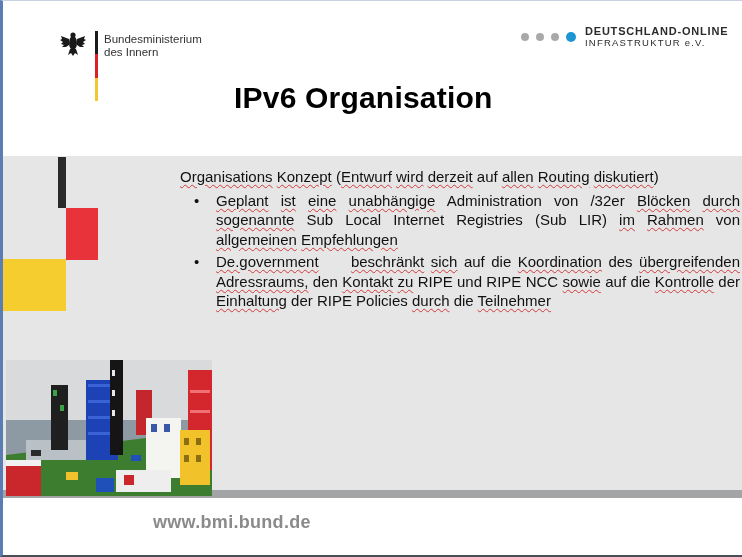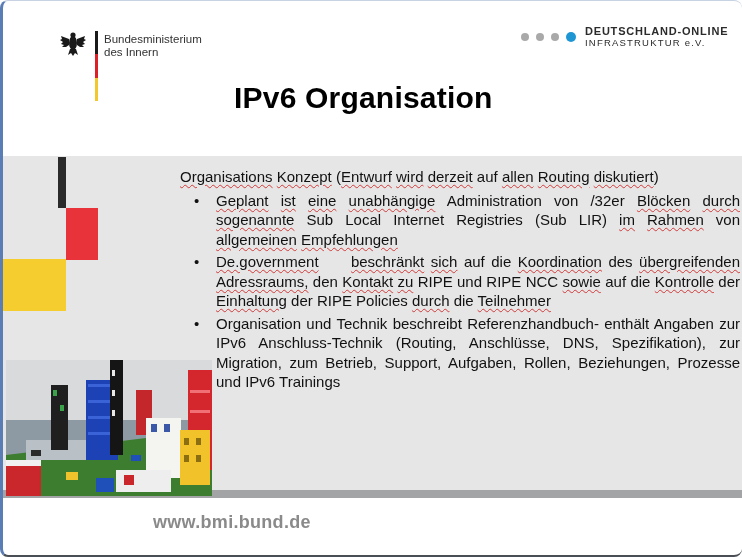--- a/index.html
+++ b/index.html
@@ -1,19 +1,19 @@
 <!DOCTYPE html>
 <html><head>
   <meta charset="utf-8">
   <style>
     * { margin: 0; padding: 0; box-sizing: border-box; }
     html, body { width: 742px; height: 557px; overflow: hidden; background: #ffffff; }
     body { font-family: "Liberation Sans", sans-serif; position: relative; }
 
-    .slide { position: absolute; left: 0; top: 0; width: 742px; height: 557px; background: #ffffff; border-left: 3px solid #5b7db5; border-bottom: 2px solid #4a4f55; border-top: 1px solid #c7d2e2; border-radius: 8px; }
+    .slide { position: absolute; left: 0; top: 0; width: 742px; height: 557px; background: #ffffff; border-left: 3px solid #5b7db5; border-bottom: 2px solid #4a4f55; border-top: 1px solid #c7d2e2; }
 
     
     .bmi-logo { position: absolute; left: 57px; top: 30px; display: flex; align-items: flex-start; }
     .eagle { width: 26px; height: 26px; margin-right: 9px; margin-top: 0px; }
     .flag-bar { width: 3px; height: 70px; display: flex; flex-direction: column; margin-right: 6px; }
     .flag-bar span { flex: 1; display: block; }
     .bmi-text { font-size: 11.5px; line-height: 13px; color: #333333; padding-top: 2px; }
 
     .dol-logo { position: absolute; left: 518px; top: 25px; display: flex; align-items: center; }
     .dots { display: flex; align-items: center; margin-right: 9px; }
@@ -135,18 +135,17 @@
     </svg>
   </div>
 
   <div class="content">
     <div class="heading">
       <span class="sp">Organisations</span><span> </span><span class="sp">Konzept</span><span> (</span><span class="sp">Entwurf</span><span> </span><span class="sp">wird</span><span> </span><span class="sp">derzeit</span><span> auf </span><span class="sp">allen</span><span> </span><span class="sp">Routing</span><span> </span><span class="sp">diskutiert</span><span>)</span>
     </div>
     <ul class="bullets">
       <li><span class="sp">Geplant</span><span> </span><span class="sp">ist</span><span> </span><span class="sp">eine</span><span> </span><span class="sp">unabhängige</span><span> Administration von /32er </span><span class="sp">Blöcken</span><span> </span><span class="sp">durch</span><span> </span><span class="sp">sogenannte</span><span> Sub Local Internet Registries (Sub LIR) </span><span class="sp">im</span><span> </span><span class="sp">Rahmen</span><span> von </span><span class="sp">allgemeinen</span><span> </span><span class="sp">Empfehlungen</span></li>
       <li><span class="sp">De.government</span><span style="white-space:pre">     </span><span class="sp">beschränkt</span><span> </span><span class="sp">sich</span><span> auf die </span><span class="sp">Koordination</span><span> des </span><span class="sp">übergreifenden</span><span> </span><span class="sp">Adressraums,</span><span> den </span><span class="sp">Kontakt</span><span> </span><span class="sp">zu</span><span> RIPE und RIPE NCC </span><span class="sp">sowie</span><span> auf die </span><span class="sp">Kontrolle</span><span>  der </span><span class="sp">Einhaltung</span><span> der RIPE Policies </span><span class="sp">durch</span><span> die </span><span class="sp">Teilnehmer</span></li>
-      <li>Organisation und Technik beschreibt Referenzhandbuch- enthält Angaben zur IPv6 Anschluss-Technik (Routing, Anschlüsse, DNS, Spezifikation), zur Migration, zum Betrieb, Support, Aufgaben, Rollen, Beziehungen, Prozesse und IPv6 Trainings</li>
     </ul>
   </div>
 
   <div class="footer-url">www.bmi.bund.de</div>
 </div>
 
 </body></html>

